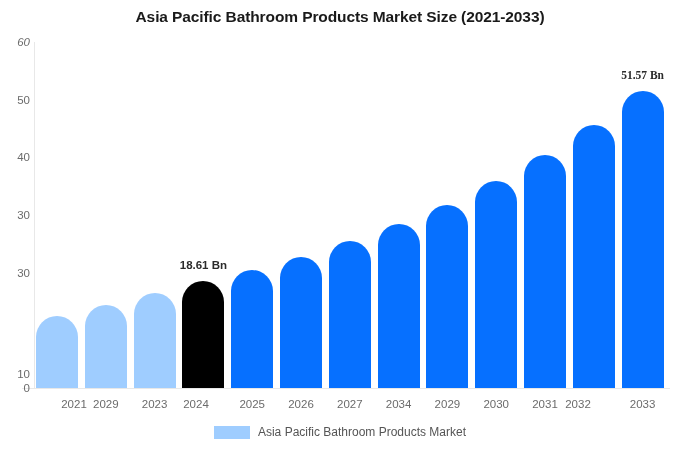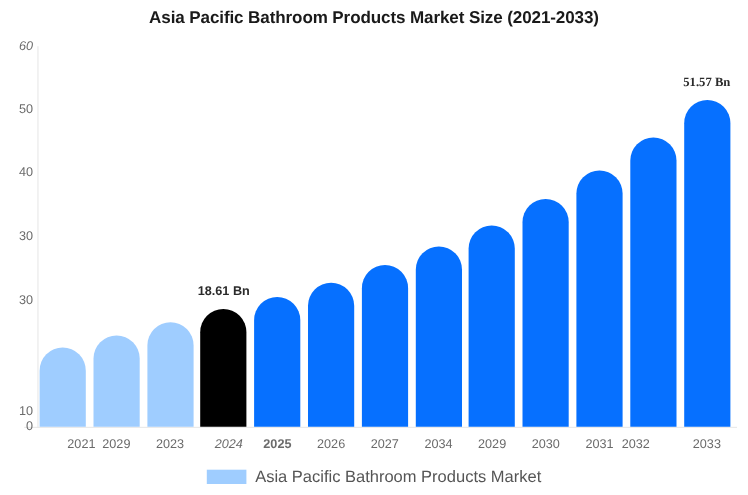--- a/index.html
+++ b/index.html
@@ -114,21 +114,21 @@
     align-items: center;
     justify-content: center;
     gap: 8px;
   }
   #legend-swatch {
     width: 36px;
     height: 13px;
     background: #9fcdff;
   }
   #legend-label {
-    font-size: 15px;
+    font-size: 12px;
     color: #555555;
   }
 </style>
 </head>
 <body>
 
 <div id="chart-root">
 
   <div id="chart-title">Asia Pacific Bathroom Products Market Size (2021-2033)</div>
 
@@ -190,22 +190,22 @@
     </div>
 
   <div id="legend">
     <span id="legend-swatch"></span>
     <span id="legend-label">Asia Pacific Bathroom Products Market</span>
   </div>
 
 <div class="x-tick" style="left: 44px;">2021</div>
     <div class="x-tick" style="left: 75.8px;">2029</div>
     <div class="x-tick" style="left: 124.6px;">2023</div>
-    <div class="x-tick" style="left: 178px; font-style: italic;">2024</div>
-    <div class="x-tick" style="left: 222.2px; font-weight: bold;">2025</div>
+    <div class="x-tick" style="left: 166px;">2024</div>
+    <div class="x-tick" style="left: 222.2px;">2025</div>
     <div class="x-tick" style="left: 271px;">2026</div>
     <div class="x-tick" style="left: 319.8px;">2027</div>
     <div class="x-tick" style="left: 368.6px;">2034</div>
     <div class="x-tick" style="left: 417.4px;">2029</div>
     <div class="x-tick" style="left: 466.2px;">2030</div>
     <div class="x-tick" style="left: 515px;">2031</div>
     <div class="x-tick" style="left: 548px;">2032</div>
     <div class="x-tick" style="left: 612.6px;">2033</div>
   </div>
 

